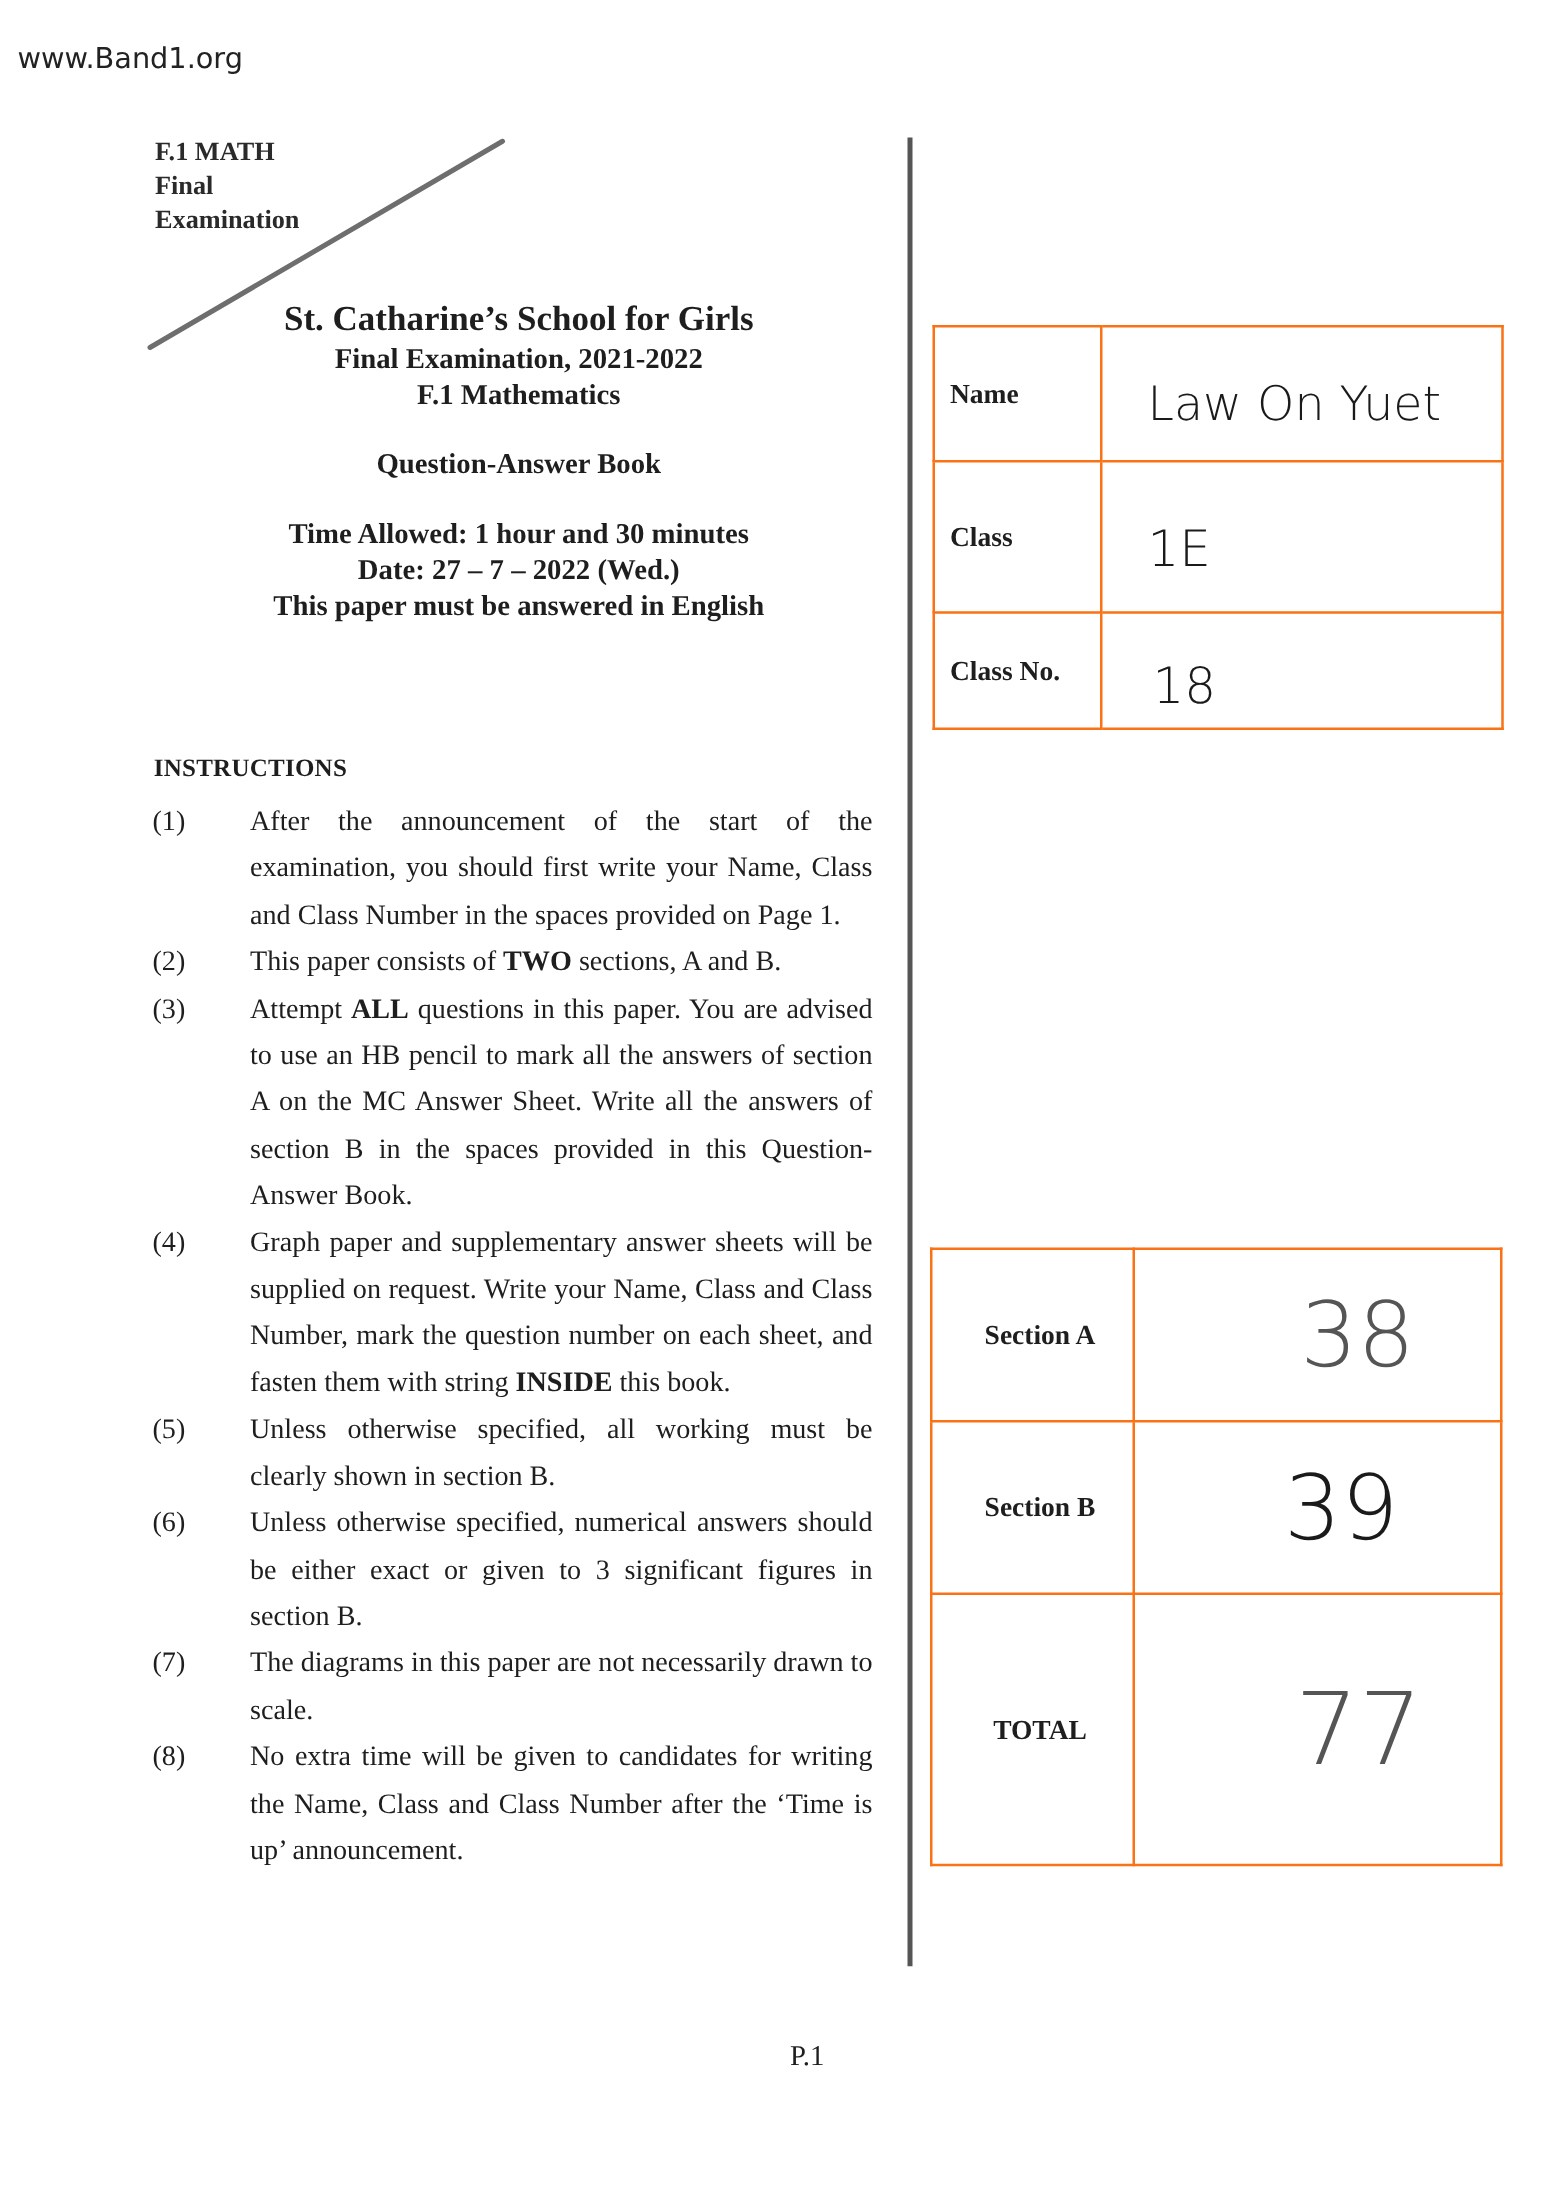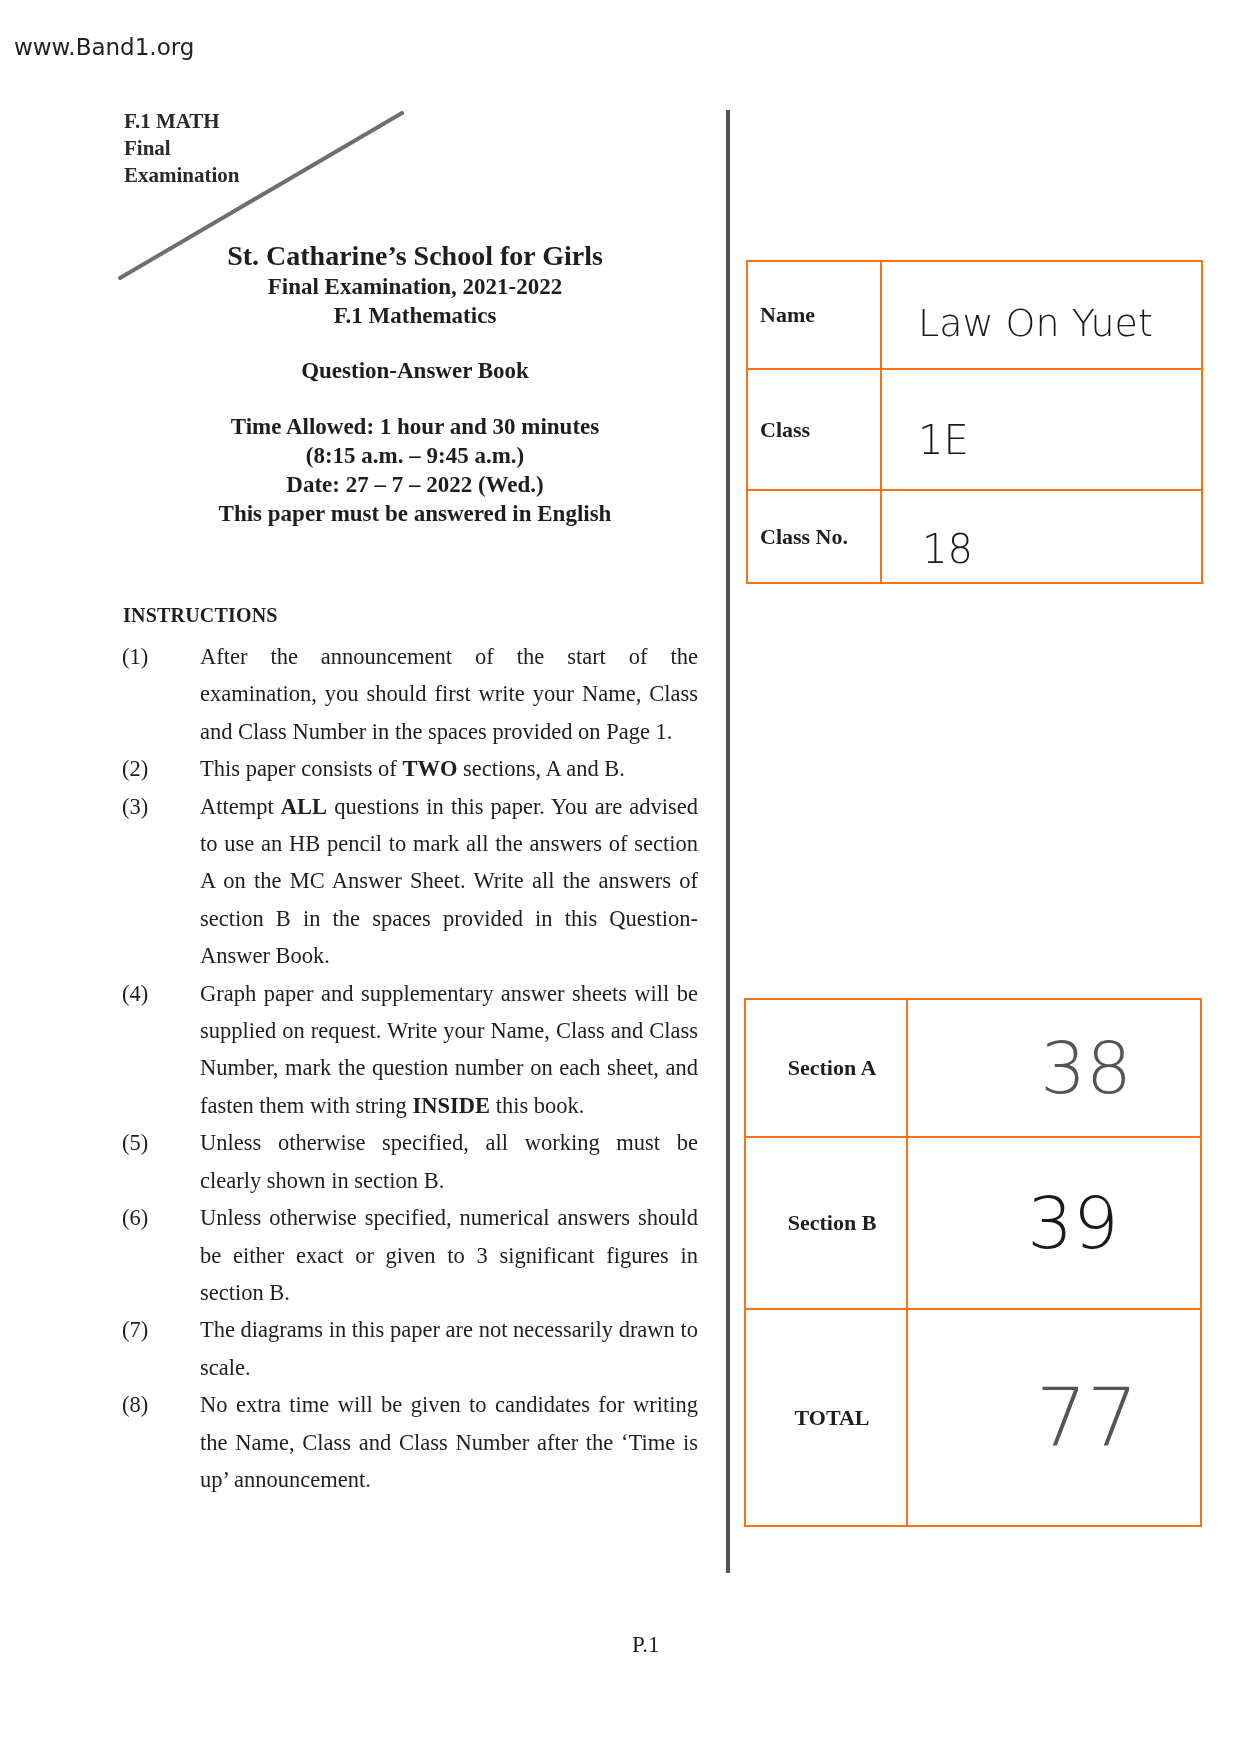--- a/index.html
+++ b/index.html
@@ -42,21 +42,20 @@
 <svg class="abs diag" viewBox="0 0 1240 1754">
   <line x1="120" y1="278" x2="402" y2="113" stroke="#6e6e6e" stroke-width="4" stroke-linecap="round"></line>
 </svg>
 
 <div class="abs header-block">
   <div class="school">St. Catharine’s School for Girls</div>
   <div class="sub">Final Examination, 2021-2022</div>
   <div class="sub">F.1 Mathematics</div>
   <div class="qab">Question-Answer Book</div>
   <div class="time">Time Allowed: 1 hour and 30 minutes</div>
-  <div class="sub">(8:15 a.m. – 9:45 a.m.)</div>
   <div class="date">Date: 27 – 7 – 2022 (Wed.)</div>
   <div class="sub">This paper must be answered in English</div>
 </div>
 
 <div class="abs instr-title">INSTRUCTIONS</div>
 <div class="abs instr-list" id="instr-list">
     <div class="instr-item">
       <div class="instr-num">(1)</div>
       <div class="instr-text"><span>After the announcement of the start of the examination, you should first write your Name, Class and Class Number in the spaces provided on Page 1.</span></div>
     </div>
@@ -116,21 +115,21 @@
   </table>
 
 <table class="box" style="left:744px; top:998px; width:458px; height:493px;text-align:center;">
   <tbody>
       <tr style="height:138px">
     <td class="lbl" style="width:148px">Section A</td>
     <td>
       <span class="hand hand-pencil" style="font-size:72px; padding-left:64px;">38</span>
     </td>
   </tr>
-  <tr style="height:172px">
+  <tr style="height:138px">
     <td class="lbl">Section B</td>
     <td>
       <span class="hand" style="font-size:72px; padding-left:38px;">39</span>
     </td>
   </tr>
   <tr style="height:217px">
     <td class="lbl">TOTAL</td>
     <td>
       <span class="hand hand-pencil" style="font-size:80px; padding-left:66px;">77</span>
     </td>

